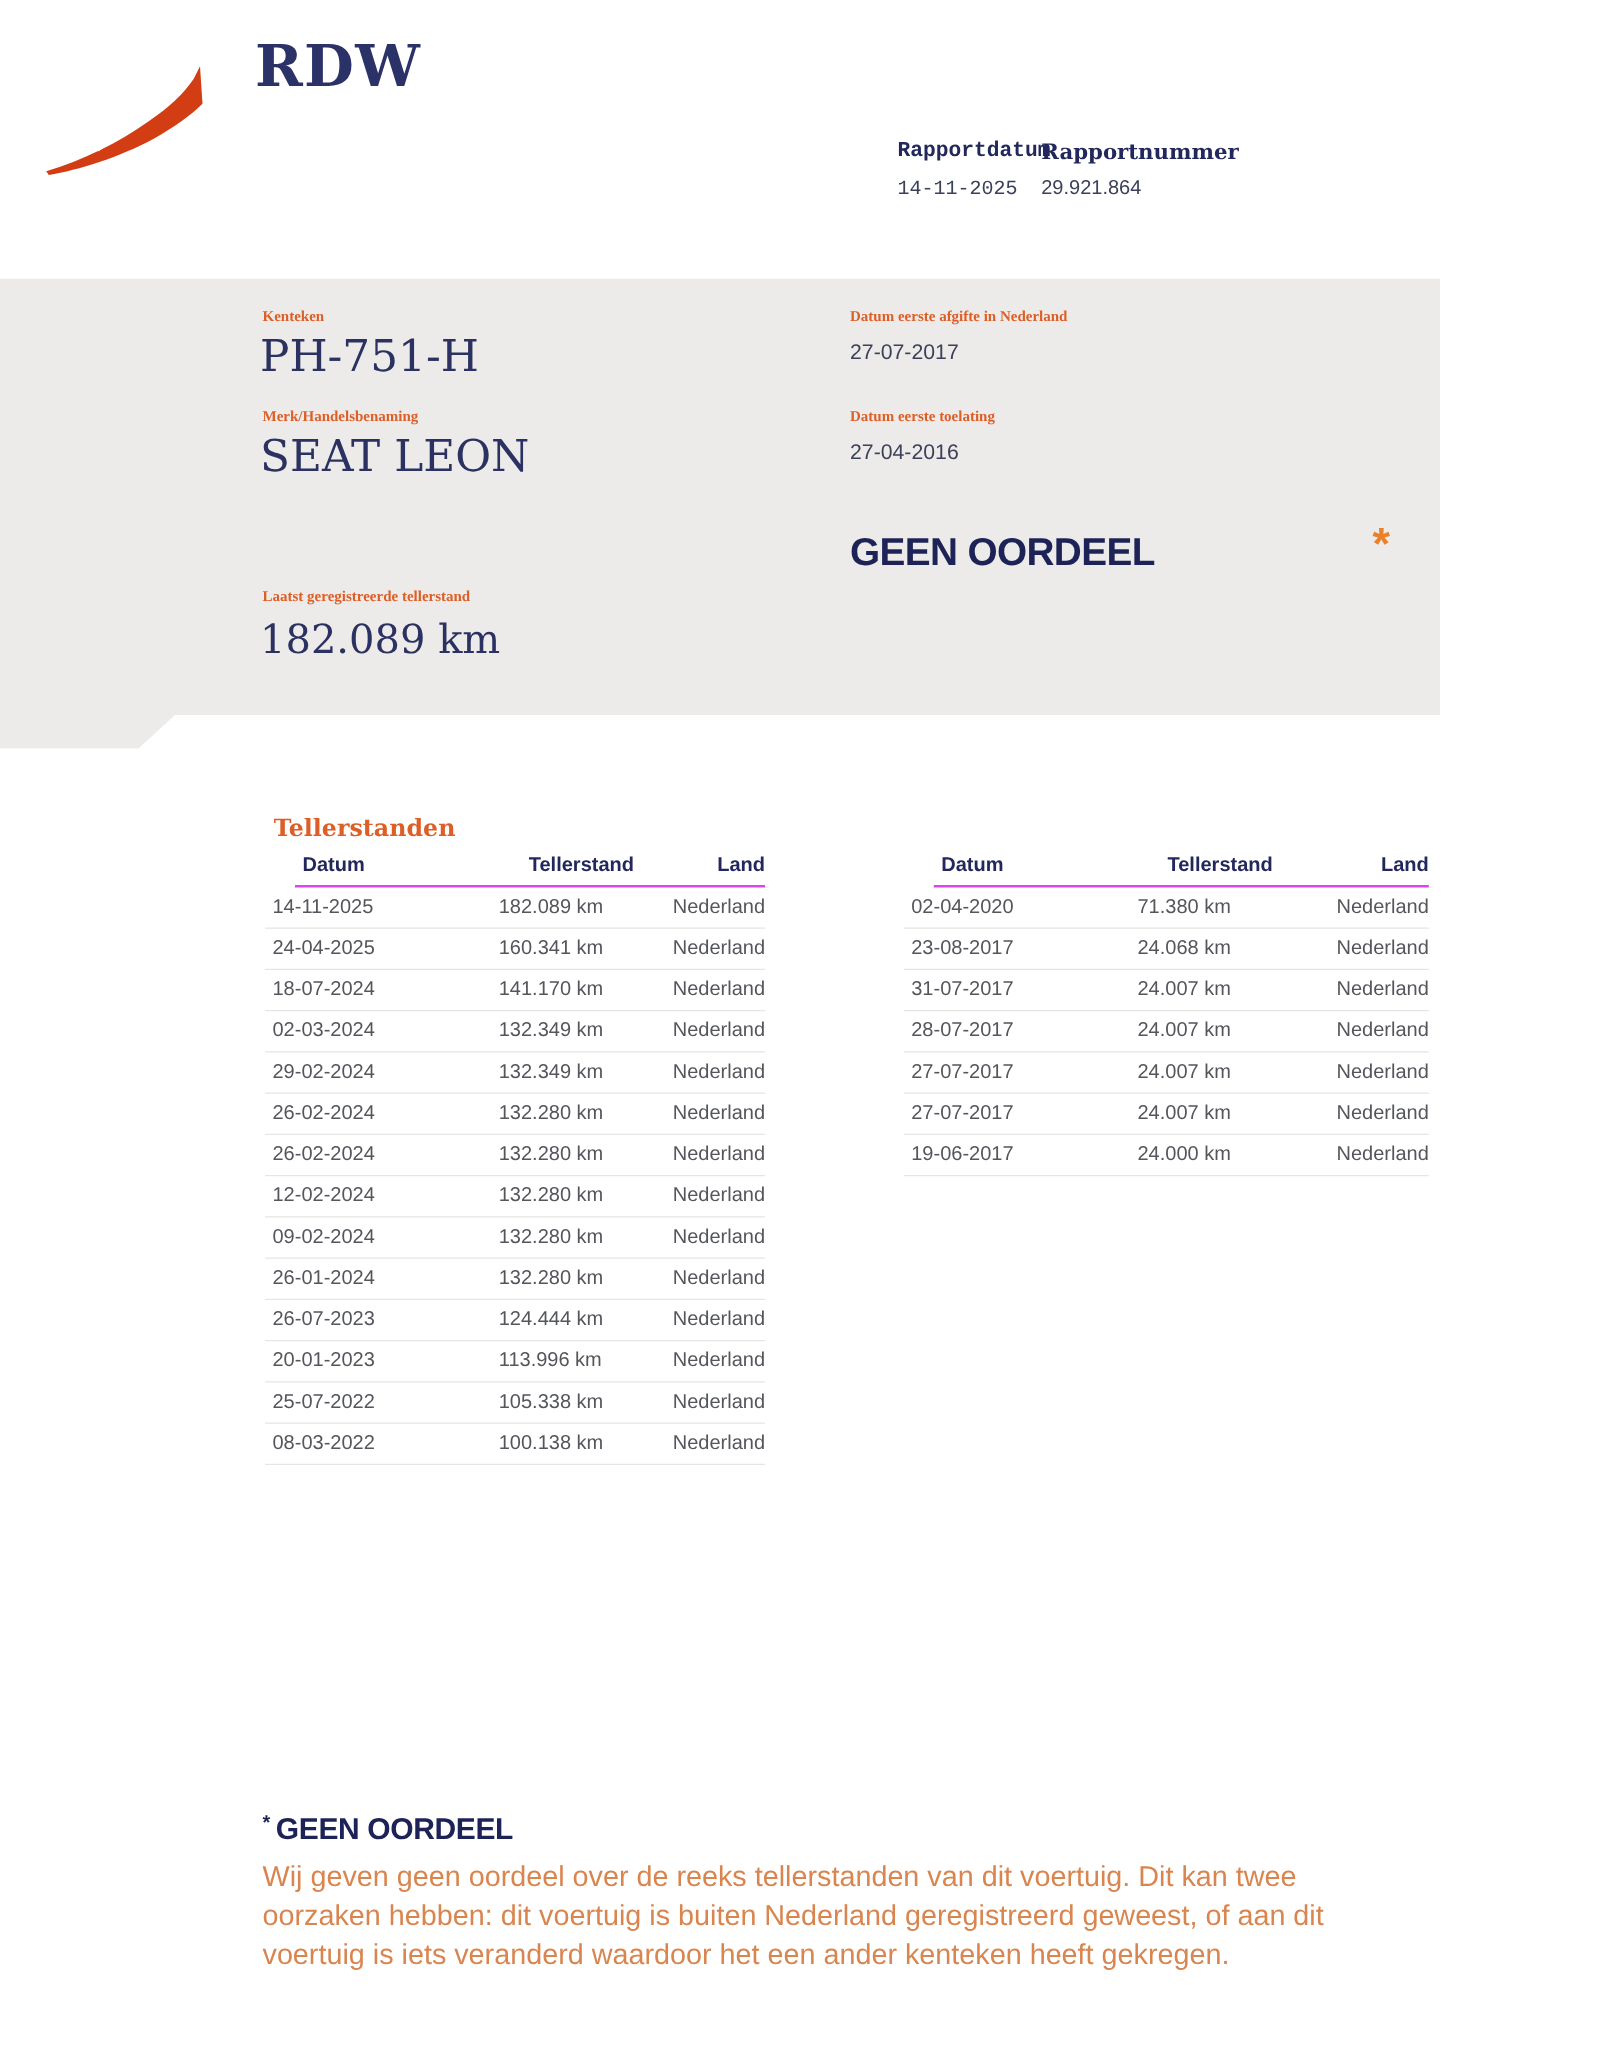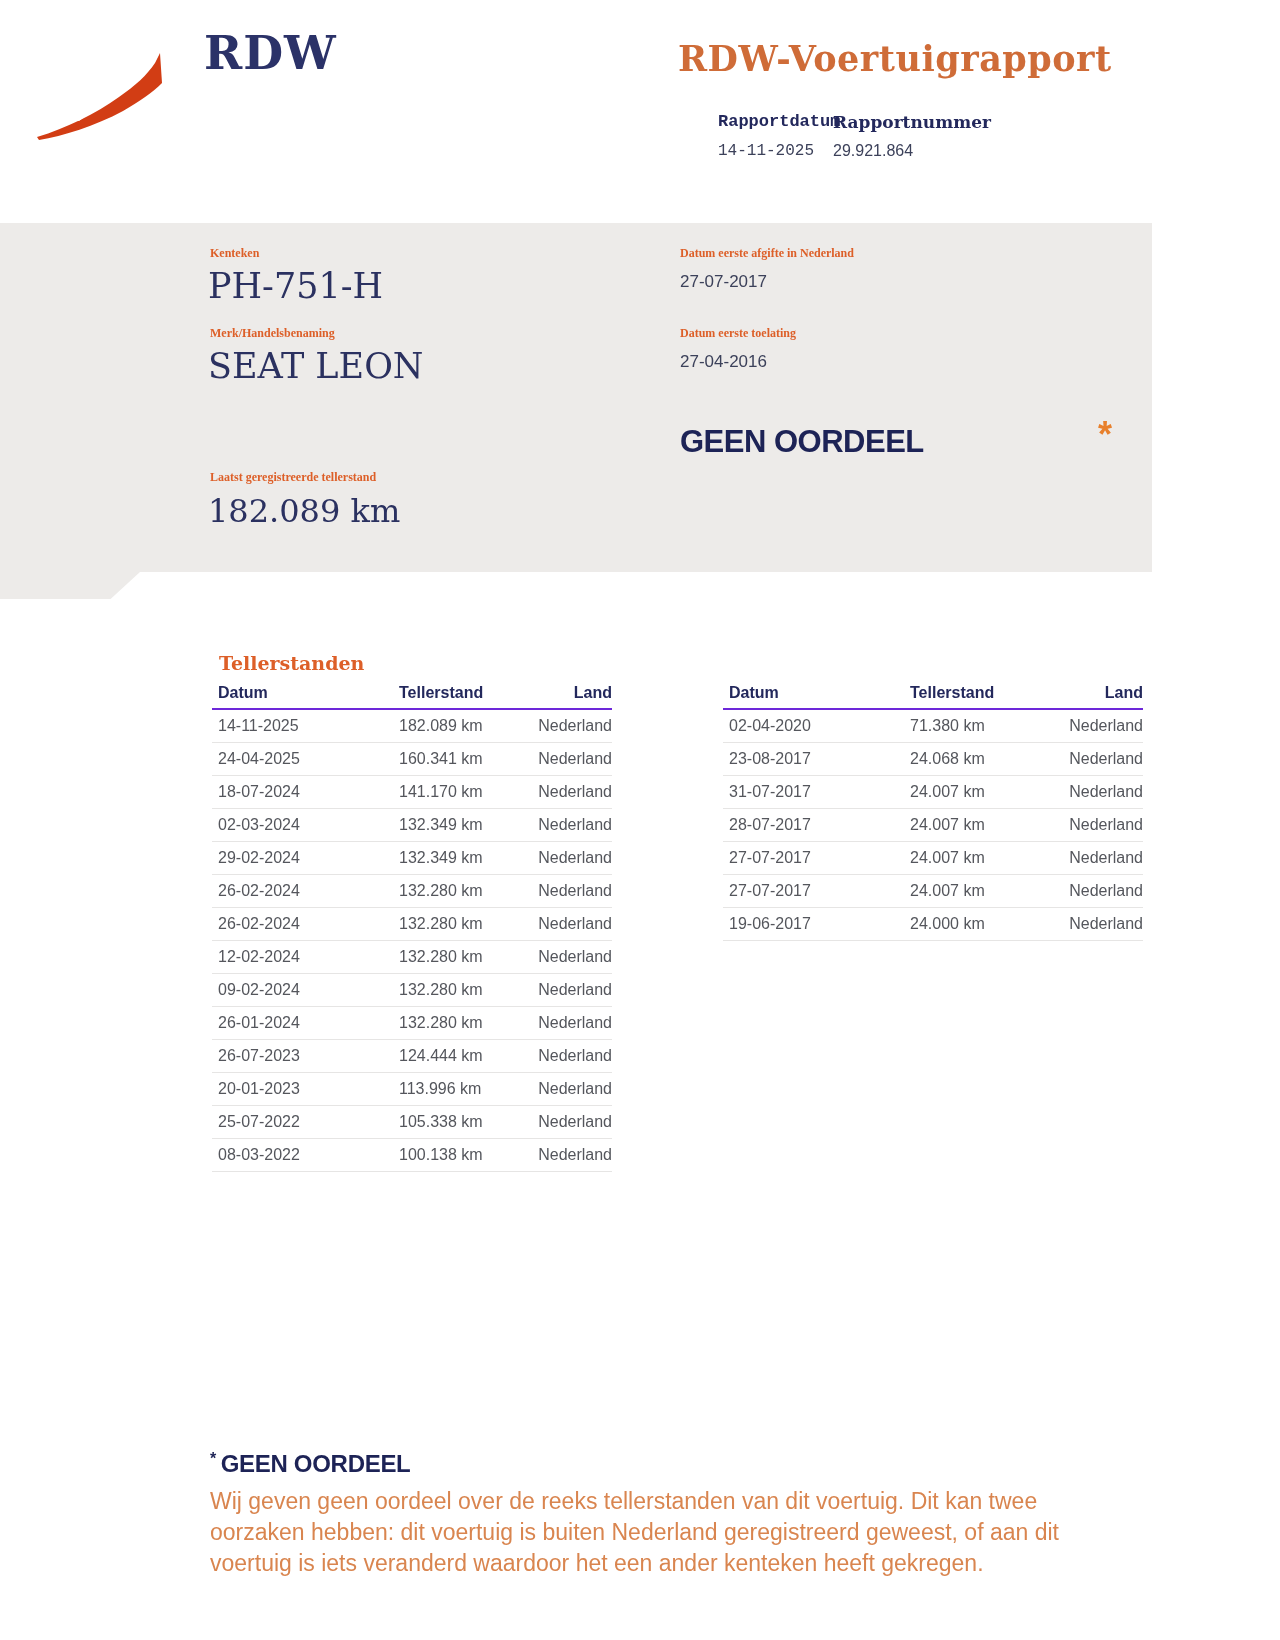--- a/index.html
+++ b/index.html
@@ -77,22 +77,23 @@
   .section-title {
     position: absolute; left: 219px; top: 652px;
     font-family: "DejaVu Serif", serif;
     font-size: 19px; font-weight: bold; color: #dd5f28;
   }
   .odo-table { position: absolute; top: 684px; }
   .odo-table.left  { left: 212px; width: 400px; }
   .odo-table.right { left: 723px; width: 420px; }
   .t-head {
     display: grid; grid-template-columns: 181px 130px 1fr;
-    border-bottom: 2px solid #6d28d9;
+    border-bottom: 2px solid #d946ef;
     padding: 0 0 6px 6px;
+    margin-left: 24px;
   }
   .t-head span {
     font-size: 16px; font-weight: bold; color: #23285c;
   }
   .t-head .c-land { text-align: right; }
   .t-row {
     display: grid; grid-template-columns: 181px 130px 1fr;
     align-items: center;
     height: 33px;
     border-bottom: 1px solid #e6e5e4;
@@ -121,21 +122,20 @@
 
   <div class="logo-wrap">
     <svg width="132" height="92" viewBox="0 0 132 92" xmlns="http://www.w3.org/2000/svg">
       <path d="M4 87 C 34 78, 62 64, 86 47 C 102 36, 114 25, 122 13 L 127 3 L 129 33 C 120 42, 106 52, 90 61 C 62 76, 30 86, 6 90 Z" fill="#d23d14"></path>
       <path d="M101 7 L88 34" stroke="#ffffff" stroke-width="5"></path>
       <path d="M114 2 L102 28" stroke="#ffffff" stroke-width="5"></path>
       <path d="M36 68 L64 48 L64 57 L46 71 Z" fill="#ffffff"></path>
     </svg>
   </div>
   <div class="brand-text">RDW</div>
-  <div class="doc-title">RDW-Voertuigrapport</div>
 
   <div class="meta-label x-col1">Rapportdatum</div>
   <div class="meta-label x-col2">Rapportnummer</div>
   <div class="meta-value x-col1">14-11-2025</div>
   <div class="meta-value x-col2">29.921.864</div>
 
   <div class="panel"></div>
   <div class="panel-tab"></div>
 
   <div class="o-label" style="left:210px; top:246px;">Kenteken</div>

